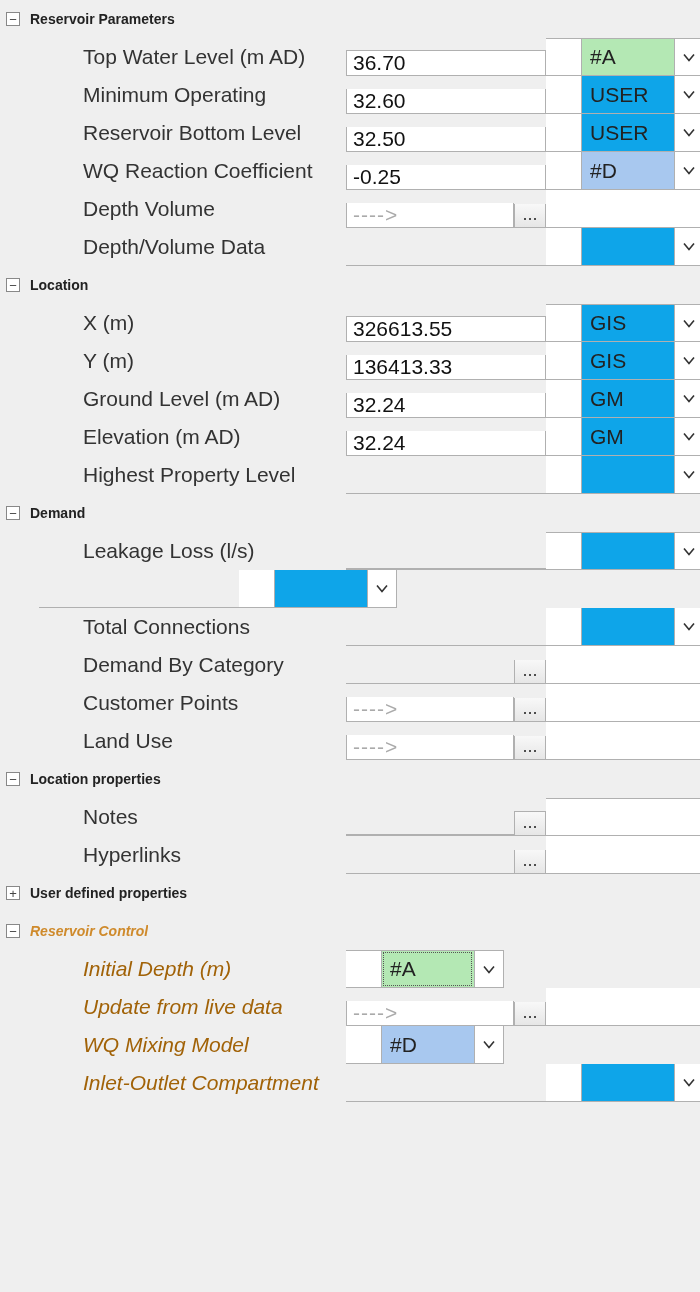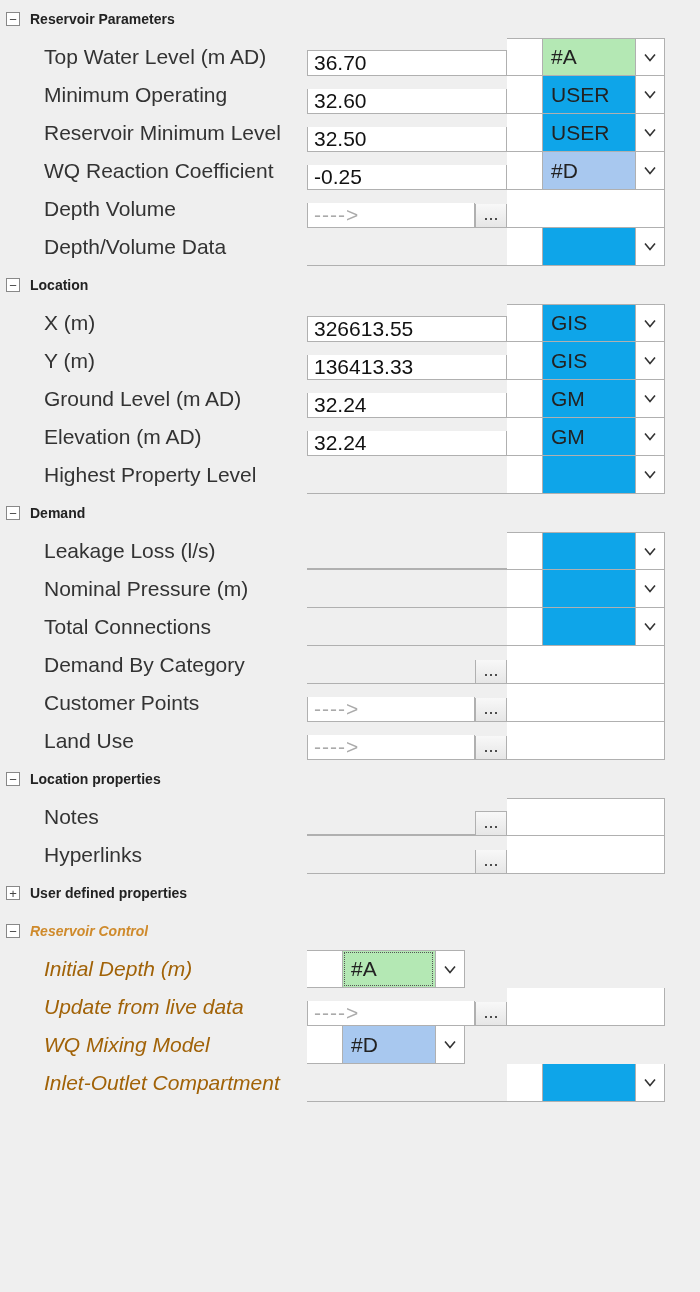--- a/index.html
+++ b/index.html
@@ -13,20 +13,21 @@
     overflow: hidden;
   }
   .grid {
     width: 700px;
   }
   .row {
     display: flex;
     align-items: stretch;
     height: 38px;
     box-sizing: border-box;
+    margin-left: 39px;
   }
   
   .section-header {
     display: flex;
     align-items: center;
     height: 38px;
     padding-left: 6px;
   }
   .toggle-box {
     width: 14px;
@@ -198,21 +199,21 @@
       <div class="drop-arrow">
           <svg viewBox="0 0 12 8">
             <path d="M1 1 L6 7 L11 1" fill="none" stroke="#333" stroke-width="1.6"></path>
           </svg>
         </div>
     </div>
     <div class="last-cell"></div>
   </div>
 
   <div class="row">
-    <div class="label-cell">Reservoir Minimum Level</div>
+    <div class="label-cell">Reservoir Bottom Level</div>
     <div class="value-cell">
         <div class="value-input">32.50</div>
       </div>
     <div class="gap-cell"></div>
     <div class="tag-cell">
       <div class="tag-value">USER</div>
       <div class="drop-arrow">
           <svg viewBox="0 0 12 8">
             <path d="M1 1 L6 7 L11 1" fill="none" stroke="#333" stroke-width="1.6"></path>
           </svg>
@@ -371,21 +372,20 @@
       <div class="drop-arrow">
           <svg viewBox="0 0 12 8">
             <path d="M1 1 L6 7 L11 1" fill="none" stroke="#333" stroke-width="1.6"></path>
           </svg>
         </div>
     </div>
     <div class="last-cell"></div>
   </div>
 
   <div class="row">
-    <div class="label-cell">Nominal Pressure (m)</div>
     <div class="value-cell">
         <div class="value-input"></div>
       </div>
     <div class="gap-cell"></div>
     <div class="tag-cell">
       <div class="tag-value"></div>
       <div class="drop-arrow">
           <svg viewBox="0 0 12 8">
             <path d="M1 1 L6 7 L11 1" fill="none" stroke="#333" stroke-width="1.6"></path>
           </svg>

